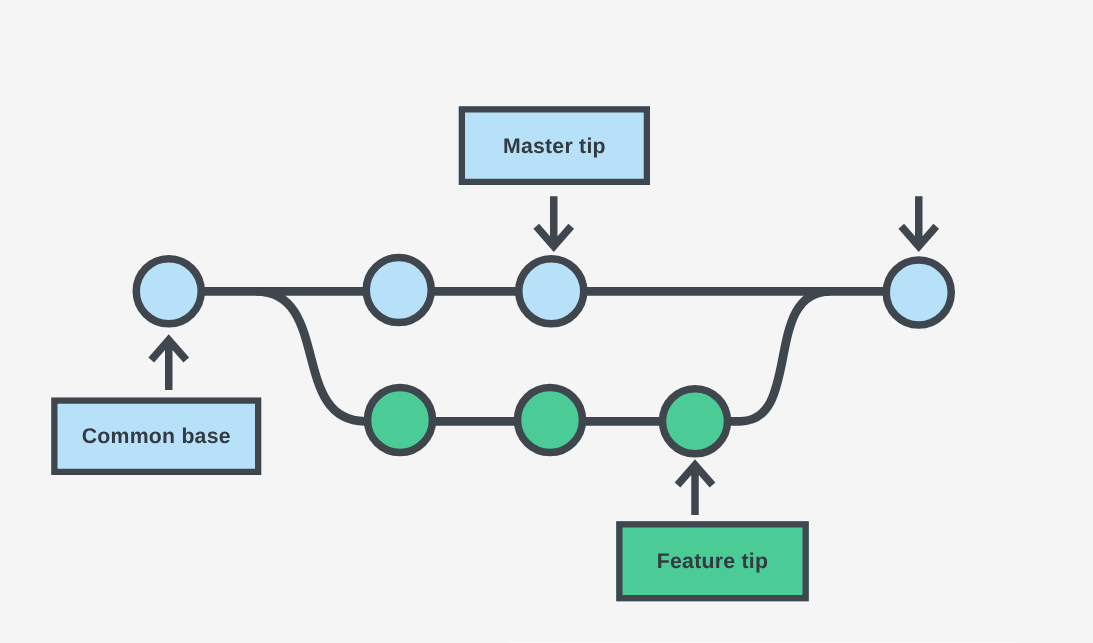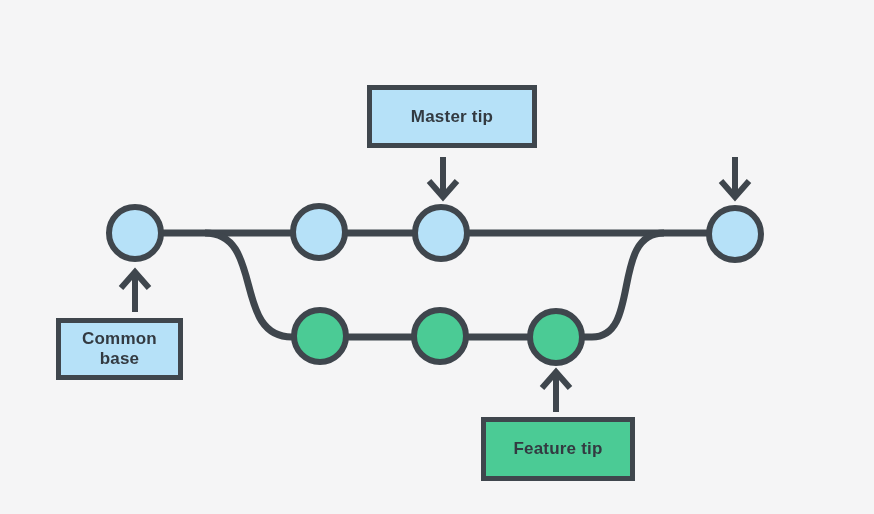--- a/index.html
+++ b/index.html
@@ -50,24 +50,24 @@
     justify-content: center;
     text-align: center;
     font-size: 17px;
     font-weight: 600;
     line-height: 20px;
     color: #333a41;
     letter-spacing: 0.2px;
     white-space: pre-line;
   }
   .label-blue { background: #b6e1f8; }
-  .label-green { background: #4bcb95; }
-  #label-master-tip   { left: 367px; top: 85px;  width: 170px; height: 63px; }
+  .label-green { background: #4bcb95; margin-left: 12px; }
+  #label-master-tip   { left: 367px; top: 85px;  width: 153px; height: 63px; }
   #label-new-merge    { left: 658px; top: 85px;  width: 154px; height: 62px; }
-  #label-common-base  { left: 56px;  top: 318px; width: 127px; height: 62px; }
+  #label-common-base  { left: 41px;  top: 318px; width: 168px; height: 62px; }
   #label-feature-tip  { left: 481px; top: 417px; width: 154px; height: 64px; }
 </style>
 </head>
 <body>
 
 <div class="stage">
 
   <svg class="diagram-svg" viewBox="0 0 874 514">
 
     <path class="branch-line" d="M 135 233 L 735 233"></path>

